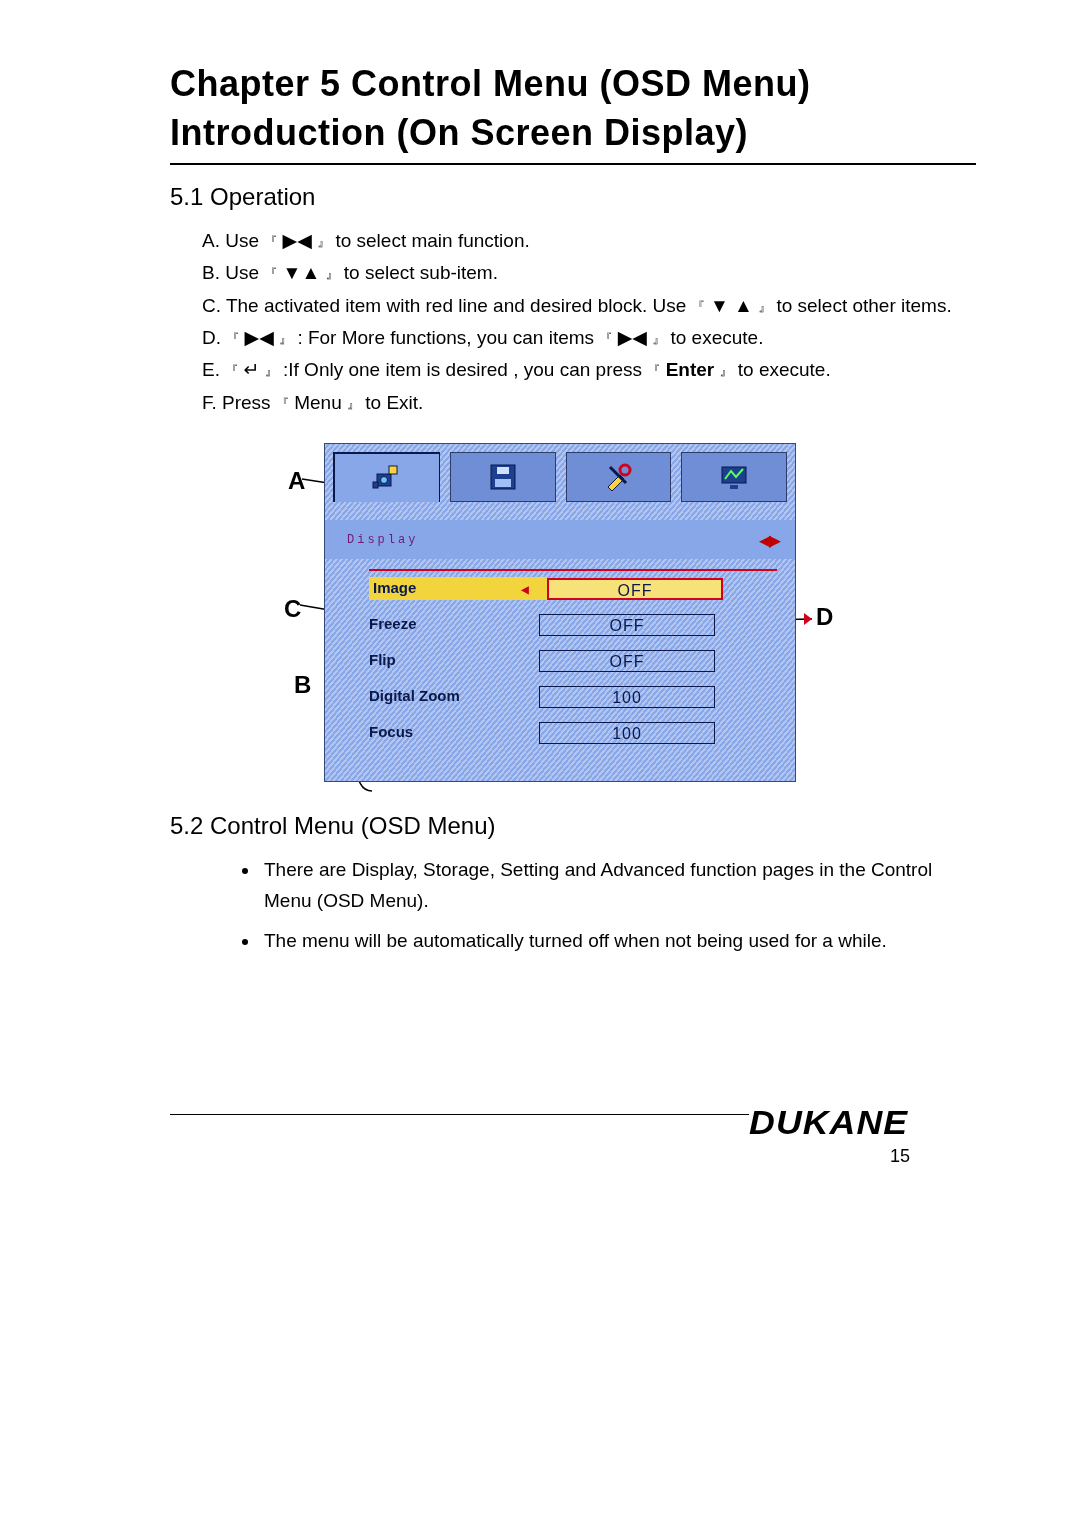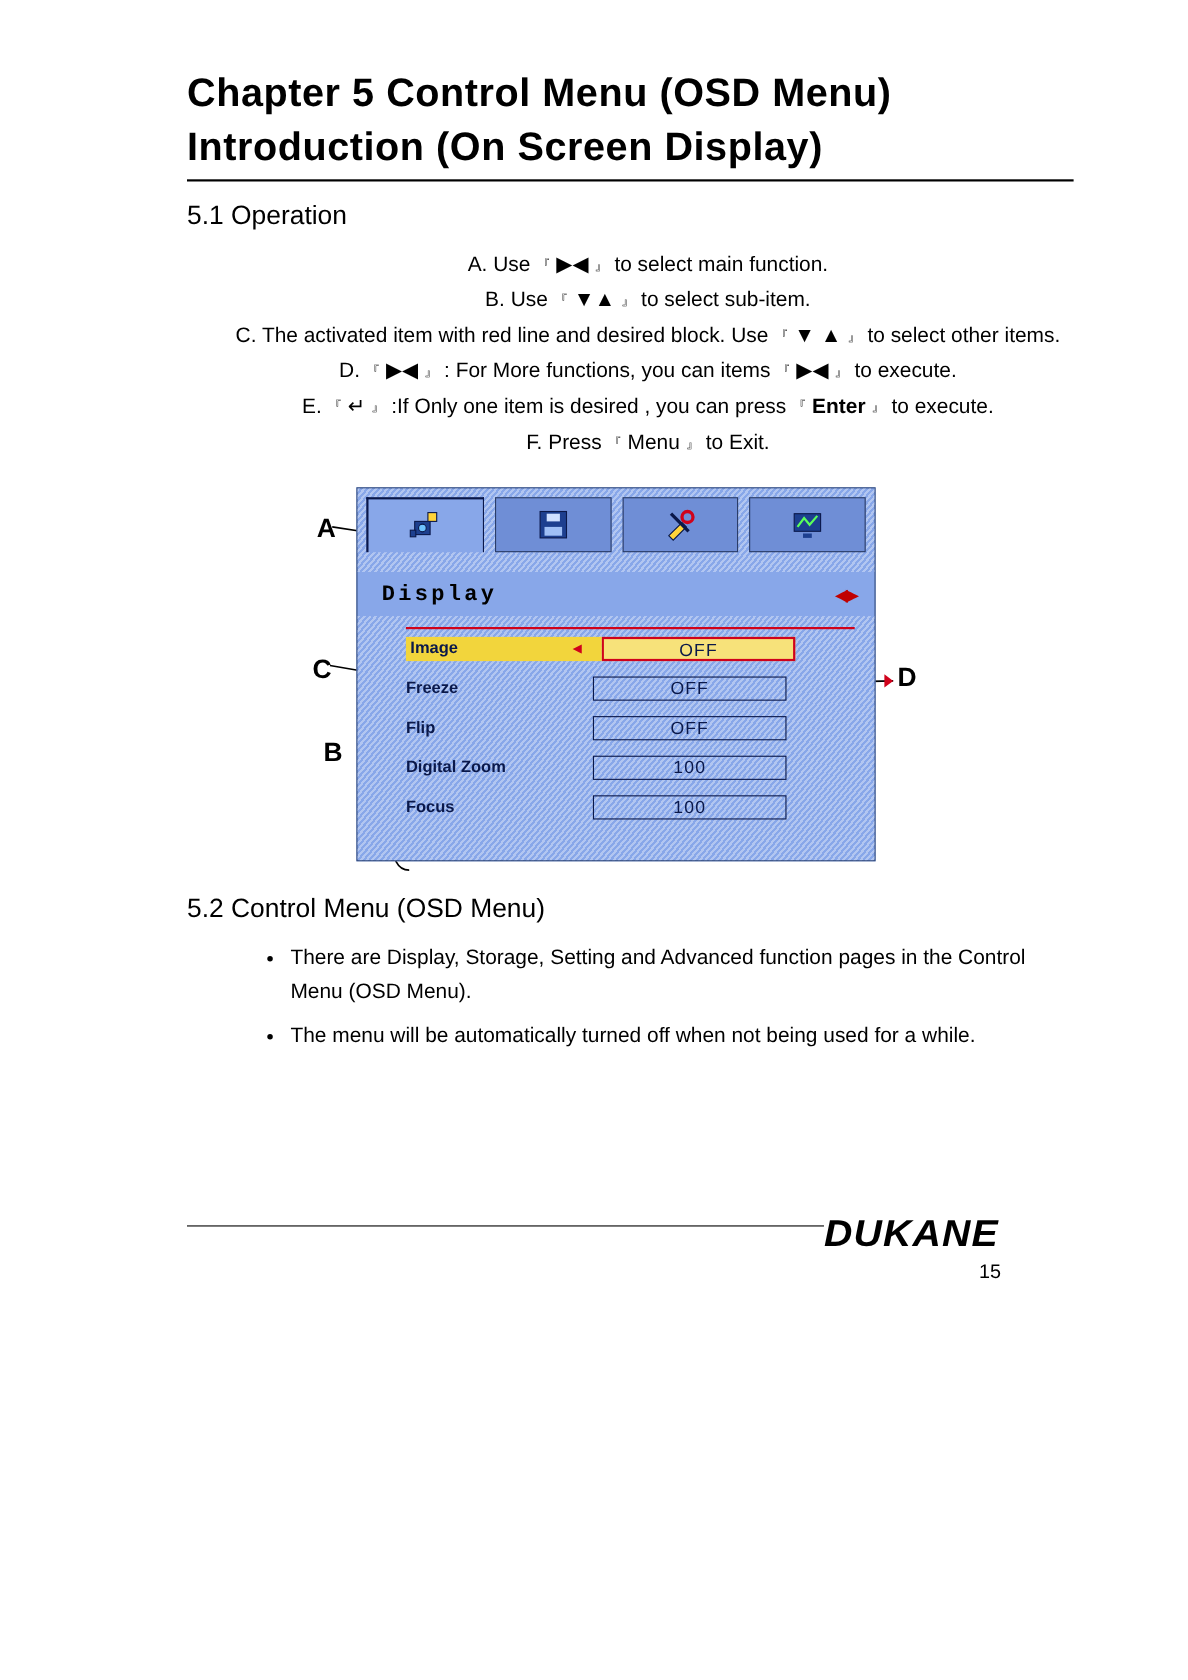--- a/index.html
+++ b/index.html
@@ -38,21 +38,20 @@
   .instructions {
     margin: 0 0 24px 0;
     padding-left: 32px;
     font-size: 19px;
     line-height: 1.7;
   }
   .instructions .row {
     display: block;
     padding-left: 30px;
     text-indent: -30px;
-    text-align: center;
   }
   .glyph {
     font-family: "Segoe UI Symbol", Arial, sans-serif;
   }
   .q { font-size: 13px; vertical-align: 1px; }
 
   
   .fig-wrap {
     position: relative;
     width: 580px;
@@ -103,24 +102,24 @@
   svg.icon { width: 100%; height: 100%; display: block; }
 
   .display-bar {
     display: flex;
     align-items: center;
     justify-content: space-between;
     padding: 8px 16px 6px 22px;
   }
   .display-bar .lbl {
     font-family: "Courier New", monospace;
-    font-weight: bold;
+    font-weight: normal;
     letter-spacing: 3px;
-    color: #000000;
-    font-size: 20px;
+    color: #701a75;
+    font-size: 12px;
   }
   .lr-arrows {
     font-size: 20px;
     color: #c00000;
     letter-spacing: -2px;
   }
 
   .body-area {
     padding: 10px 18px 30px 44px;
   }

